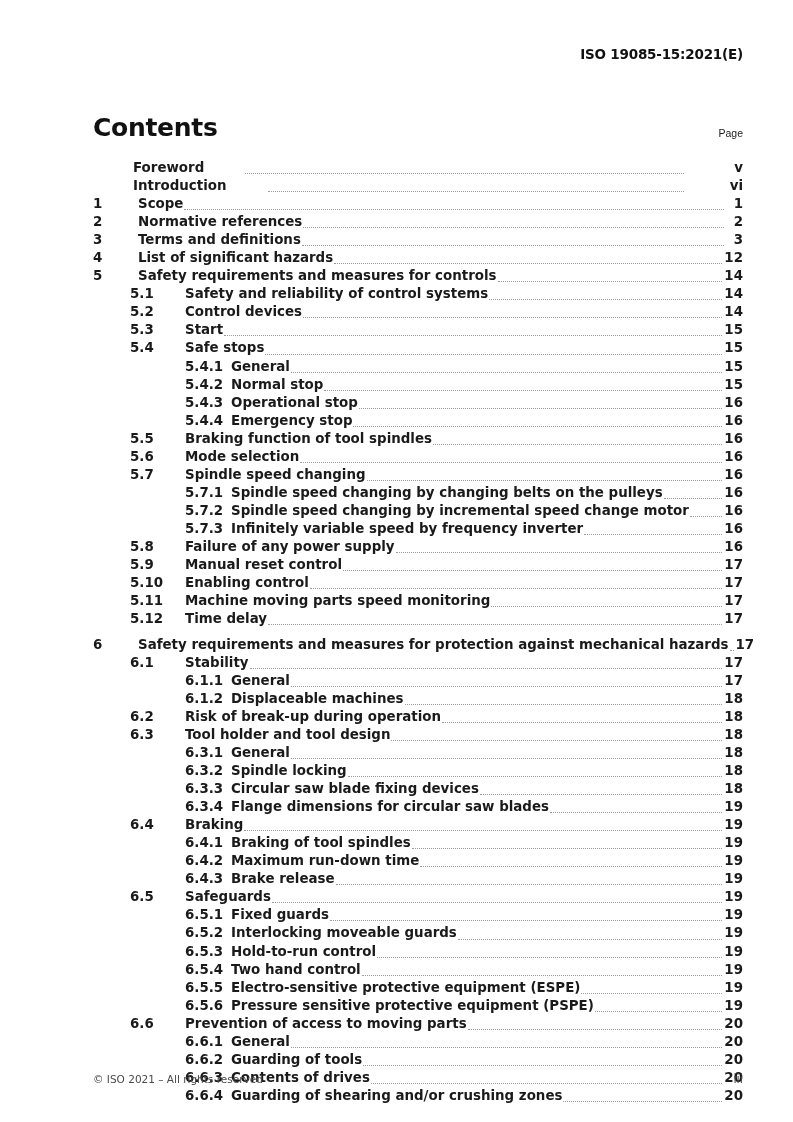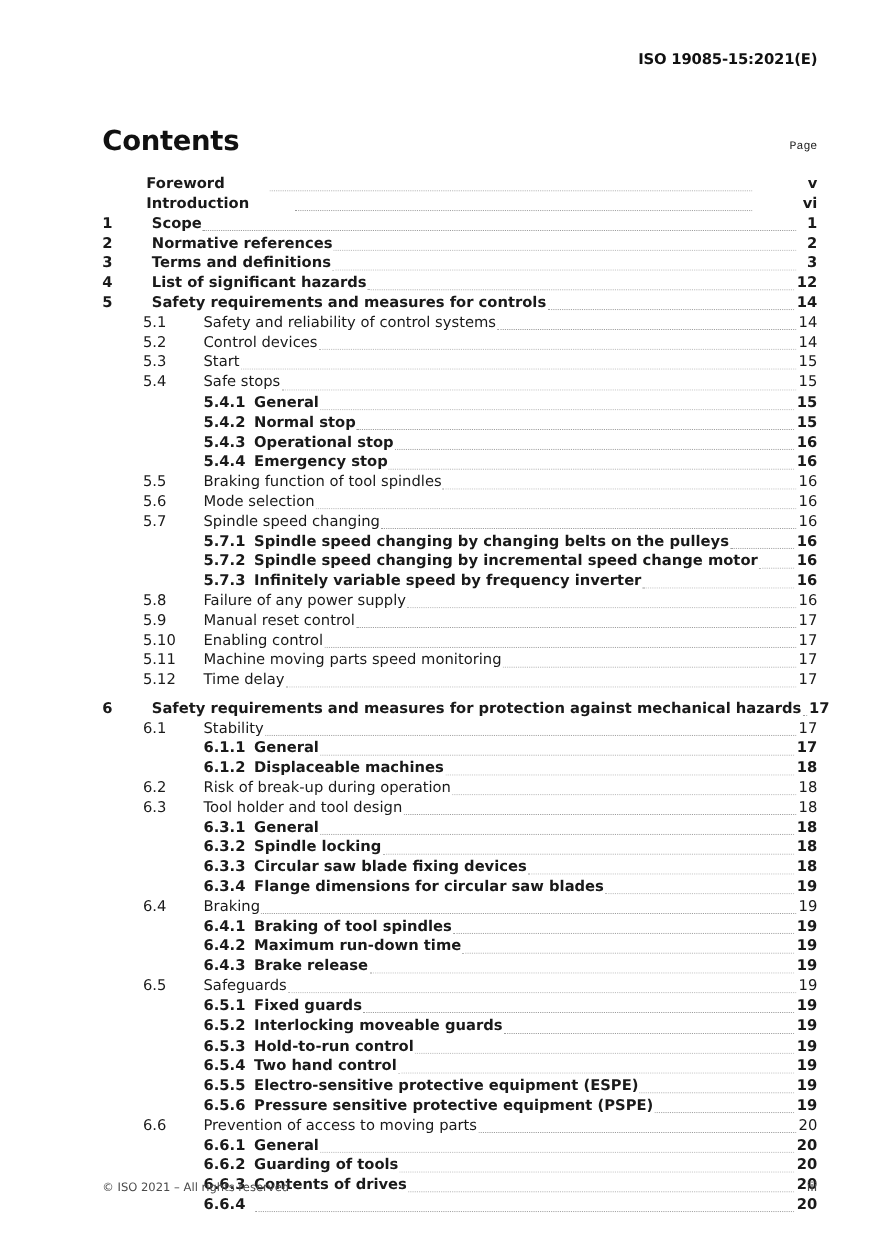--- a/index.html
+++ b/index.html
@@ -53,21 +53,21 @@
     font-weight: bold;
     font-size: 25px;
     letter-spacing: -0.3px;
     color: #111111;
     margin-top: 32px;
   }
   .page-label {
     position: absolute;
     right: 0;
     bottom: 3px;
-    font-family: Liberation Mono, monospace;
+    font-family: Liberation Sans, sans-serif;
     font-size: 10.5px;
     font-weight: normal;
     color: #222222;
   }
 
   
   .toc {
     position: absolute;
     left: 93px;
     top: 159px;
@@ -123,21 +123,21 @@
   }
   .lvl0 .num { width: 0; }
   .lvl0 .label { padding-left: 0; }
 
   
   .lvl1 { font-weight: bold; }
   .lvl1 .num { width: 45px; }
   .lvl1 .label { }
 
   
-  .lvl2 { font-weight: normal; }
+  .lvl2 { font-weight: bold; }
   .lvl2 .num { width: 55px; margin-left: 37px; }
 
   
   .lvl3 { font-weight: bold; }
   .lvl3 .num { width: 46px; margin-left: 92px; }
 
   .gap-before { margin-top: 7.5px; }
 
   
   .doc-footer {
@@ -471,20 +471,21 @@
         <span class="pg">20</span>
       </div>
       <div class="toc-entry lvl3">
         <span class="num">6.6.3</span>
         <span class="label">Contents of drives</span>
         <span class="leader"></span>
         <span class="pg">20</span>
       </div>
       <div class="toc-entry lvl3">
         <span class="num">6.6.4</span>
+        <span class="label">Guarding of shearing and/or crushing zones</span>
         <span class="leader"></span>
         <span class="pg">20</span>
       </div>
     </div>
 
   <div class="doc-footer">
     <span>© ISO 2021 – All rights reserved</span>
     <span class="folio">iii</span>
   </div>
 

